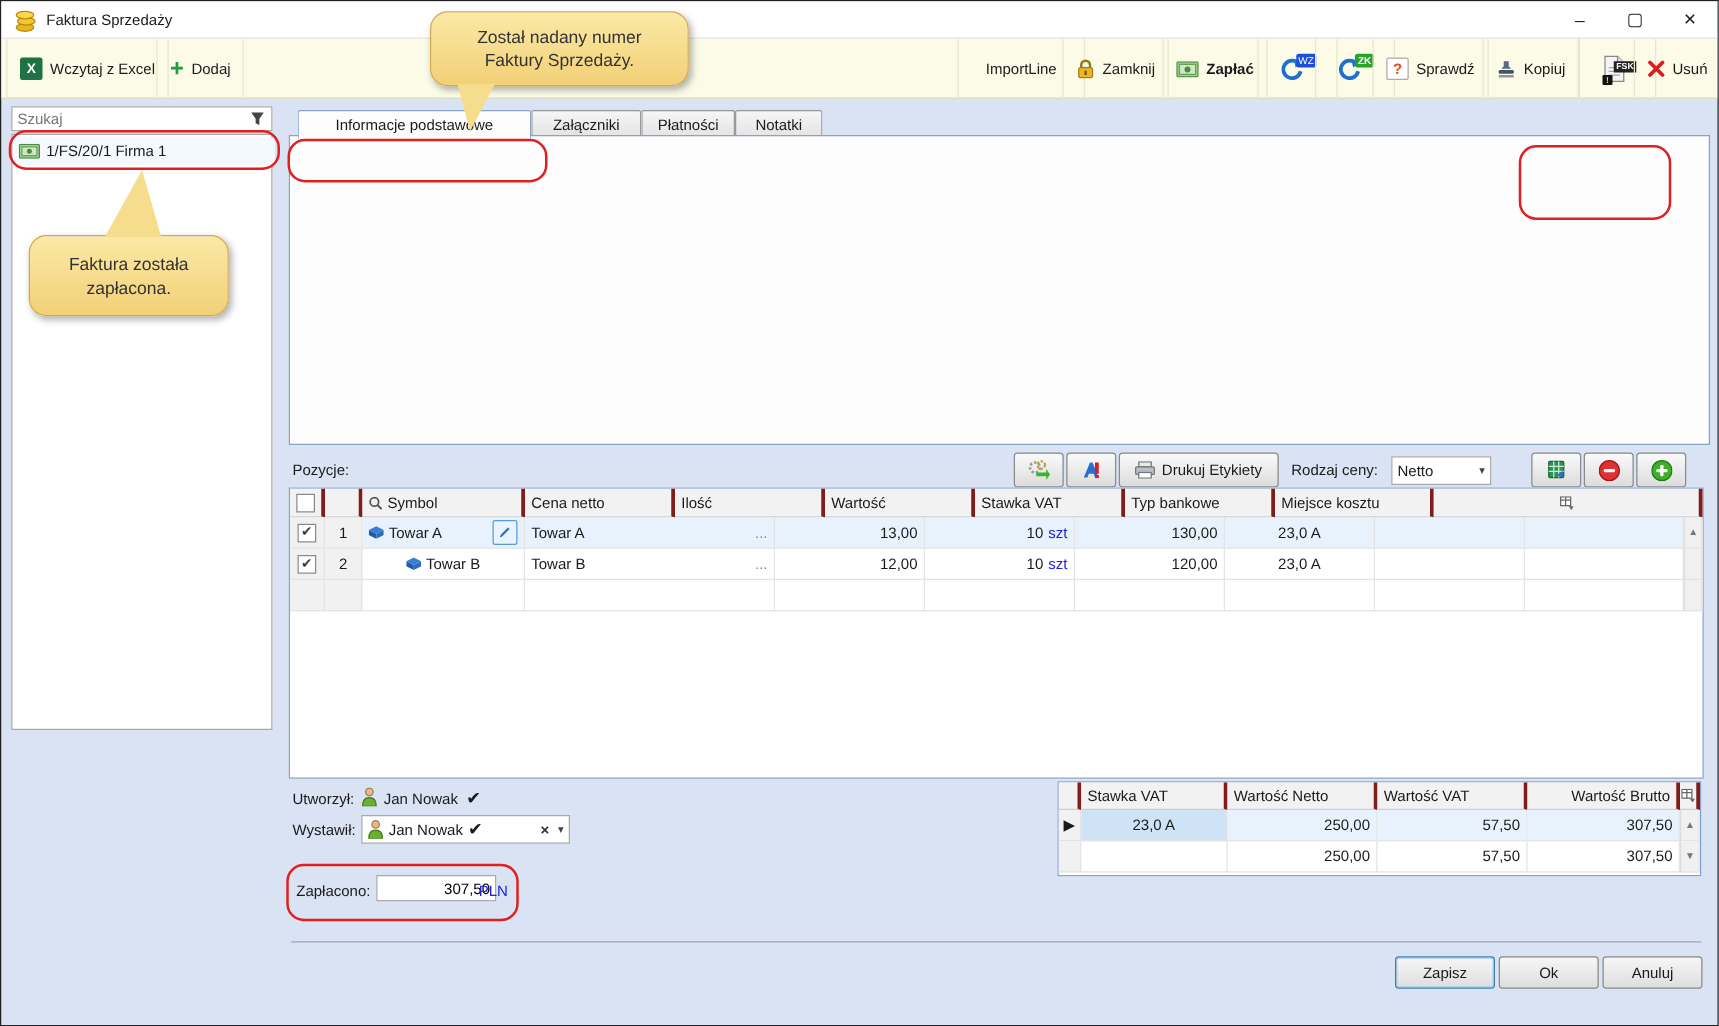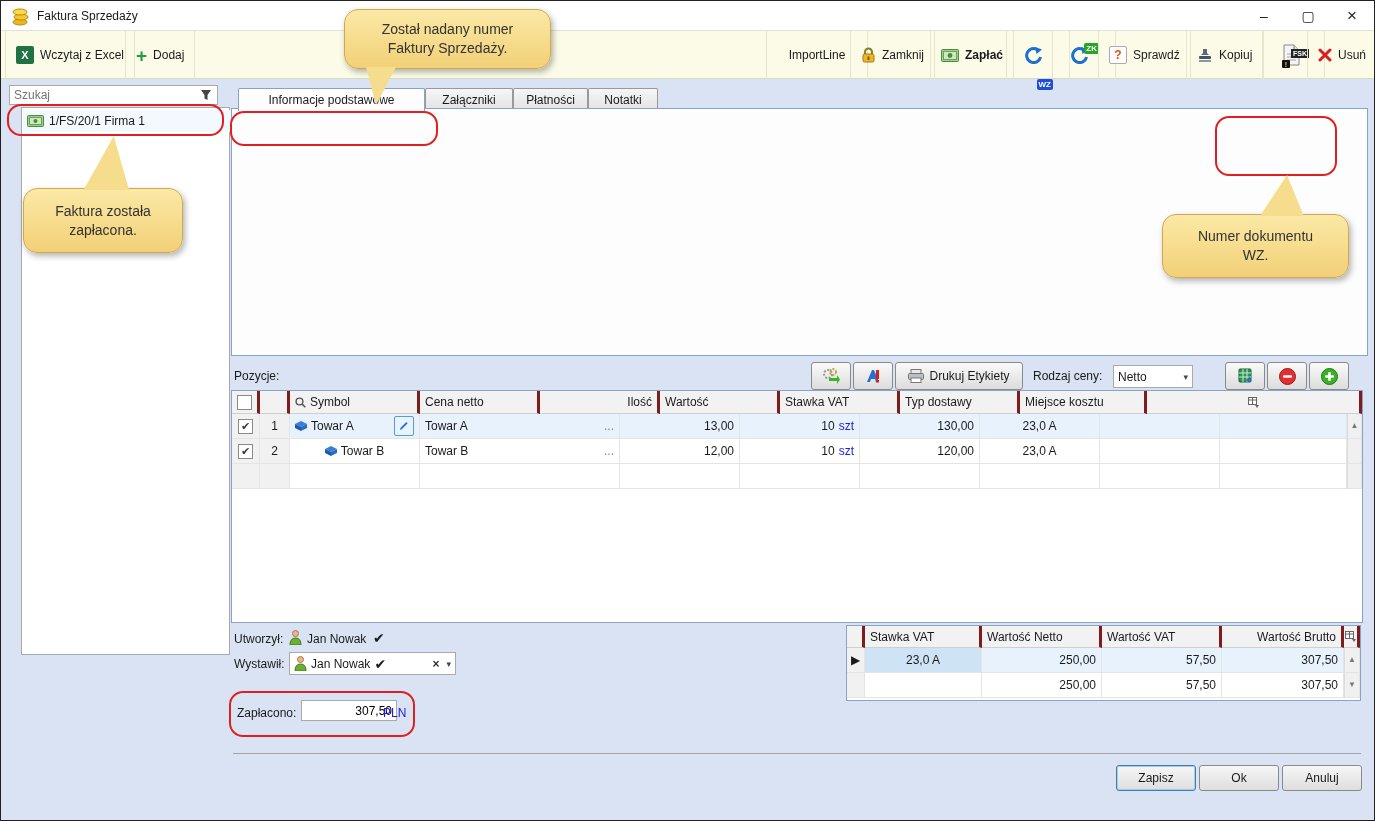--- a/index.html
+++ b/index.html
@@ -12,21 +12,21 @@
   .title-text{margin-left:8px;font-size:12px;}
   .winbtn{width:44px;height:29px;display:flex;align-items:center;justify-content:center;font-size:14px;color:#222;cursor:default;}
   
   .toolbar{left:0;top:30px;width:100%;height:48px;background:#fbfbe8;border-bottom:1px solid #d9d9c0;}
   .tbtn{position:absolute;top:0;height:48px;display:flex;align-items:center;justify-content:center;gap:6px;
     border-left:1px solid #e6e6cf;border-right:1px solid #e6e6cf;padding:0 10px;font-size:12px;}
   .tbtn .lbl{white-space:nowrap;}
   
   .searchbox{left:8px;top:84px;width:209px;height:20px;background:#fff;border:1px solid #a9a9a9;display:flex;align-items:center;}
   .searchbox input{border:none;outline:none;flex:1;font:12px "Liberation Sans",sans-serif;padding:2px 4px;background:transparent;}
-  .listbox{left:20px;top:106px;width:209px;height:548px;background:#fff;border:1px solid #a9a9a9;}
+  .listbox{left:8px;top:106px;width:209px;height:477px;background:#fff;border:1px solid #a9a9a9;}
   .listitem{position:absolute;left:1px;top:2px;width:205px;height:22px;display:flex;align-items:center;gap:5px;padding-left:4px;background:#f4f9ff;}
   
   .tab{position:absolute;top:87px;height:21px;display:flex;align-items:center;justify-content:center;padding:0 10px;
     background:linear-gradient(#f6f6f6,#e3e3e3);border:1px solid #999;border-bottom:none;border-radius:2px 2px 0 0;font-size:12px;}
   .tab.active{background:#fdfdfd;border-color:#88a3c6;height:22px;z-index:3;font-weight:normal;}
   .tabpage{left:230px;top:107px;width:1137px;height:248px;background:#fdfdfd;border:1px solid #88a3c6;z-index:2;}
   
   .flabel{position:absolute;white-space:nowrap;}
   .tbox{position:absolute;height:21px;background:#fff;border:1px solid #a9a9a9;display:flex;align-items:center;padding:0 3px;}
   .combo{position:absolute;height:21px;background:#fff;border:1px solid #a9a9a9;display:flex;align-items:center;padding:0 4px;}
@@ -112,21 +112,21 @@
           </svg>
         </span>
       <span class="lbl">Zapłać</span>
     </div>
     <div class="tbtn" style="left:1005px;width:42px;">
       <span style="position:relative;width:26px;height:24px;">
         <svg width="18" height="18" viewBox="0 0 18 18" style="position:absolute;left:0;top:3px;">
             <path d="M14 5 A7 7 0 1 0 15.5 11" fill="none" stroke="#1e6fd0" stroke-width="3"></path>
             <path d="M10 1 L17 3.5 L11.5 8 Z" fill="#1e6fd0"></path>
           </svg>
-        <span style="position:absolute;right:-2px;top:0;background:#1d4ed8;color:#fff;font-size:8px;font-weight:bold;padding:1px 2px;border-radius:2px;margin-top:36px;">WZ</span>
+        <span style="position:absolute;right:-2px;top:0;background:#1d4ed8;color:#fff;font-size:8px;font-weight:normal;padding:1px 2px;border-radius:2px;">WZ</span>
       </span>
     </div>
     <div class="tbtn" style="left:1051px;width:42px;">
       <span style="position:relative;width:26px;height:24px;">
         <svg width="18" height="18" viewBox="0 0 18 18" style="position:absolute;left:0;top:3px;">
             <path d="M14 5 A7 7 0 1 0 15.5 11" fill="none" stroke="#1e6fd0" stroke-width="3"></path>
             <path d="M10 1 L17 3.5 L11.5 8 Z" fill="#1e6fd0"></path>
           </svg>
         <span style="position:absolute;right:-2px;top:0;background:#28a428;color:#fff;font-size:8px;font-weight:bold;padding:1px 2px;border-radius:2px;">ZK</span>
       </span>
@@ -380,31 +380,31 @@
       <div class="gh" style="width:130px;gap:4px;">
         <svg width="11" height="11" viewBox="0 0 11 11">
             <circle cx="4.5" cy="4.5" r="3.4" fill="none" stroke="#555" stroke-width="1.4"></circle>
             <line x1="7" y1="7" x2="10.3" y2="10.3" stroke="#555" stroke-width="1.6"></line>
           </svg>
         <span>Symbol</span>
       </div>
       <div class="gh" style="width:120px;">
           <span>Cena netto</span>
         </div>
-      <div class="gh" style="width:120px;justify-content:flex-end;">
+      <div class="gh" style="width:120px;">
           <span>Ilość</span>
         </div>
       <div class="gh" style="width:120px;">
           <span>Wartość</span>
         </div>
       <div class="gh" style="width:120px;">
           <span>Stawka VAT</span>
         </div>
       <div class="gh" style="width:120px;">
-          <span>Typ dostawy</span>
+          <span>Typ bankowe</span>
         </div>
       <div class="gh" style="width:127px;">
           <span>Miejsce kosztu</span>
         </div>
       <div class="gh tc" style="flex:1;padding:0;">
           <svg width="11" height="11" viewBox="0 0 11 11">
             <rect x="0.5" y="0.5" width="8" height="7" fill="#fff" stroke="#666"></rect>
             <line x1="0.5" y1="3" x2="8.5" y2="3" stroke="#666"></line>
             <line x1="4.5" y1="0.5" x2="4.5" y2="7.5" stroke="#666"></line>
             <path d="M7 8 h4 l-2 3 Z" fill="#666"></path>
@@ -617,19 +617,14 @@
   <div class="callout" style="left:343px;top:8px;width:205px;height:58px;">
     <div>Został nadany numer</div>
       <div>Faktury Sprzedaży.</div>
     <div class="tail" style="left:12px;top:57px;width:50px;height:38px;clip-path:polygon(18% 0,78% 0,38% 100%);"></div>
   </div>
   <div class="callout" style="left:22px;top:187px;width:158px;height:63px;">
     <div>Faktura została</div>
       <div>zapłacona.</div>
     <div class="tail" style="left:40px;top:-53px;width:70px;height:54px;clip-path:polygon(71% 0,28% 100%,93% 100%);"></div>
   </div>
-  <div class="callout" style="left:1161px;top:213px;width:185px;height:62px;">
-    <div>Numer dokumentu</div>
-      <div>WZ.</div>
-    <div class="tail" style="left:94px;top:-40px;width:60px;height:41px;clip-path:polygon(50% 0,5% 100%,78% 100%);"></div>
-  </div>
 
 </div>
 
 </body></html>

